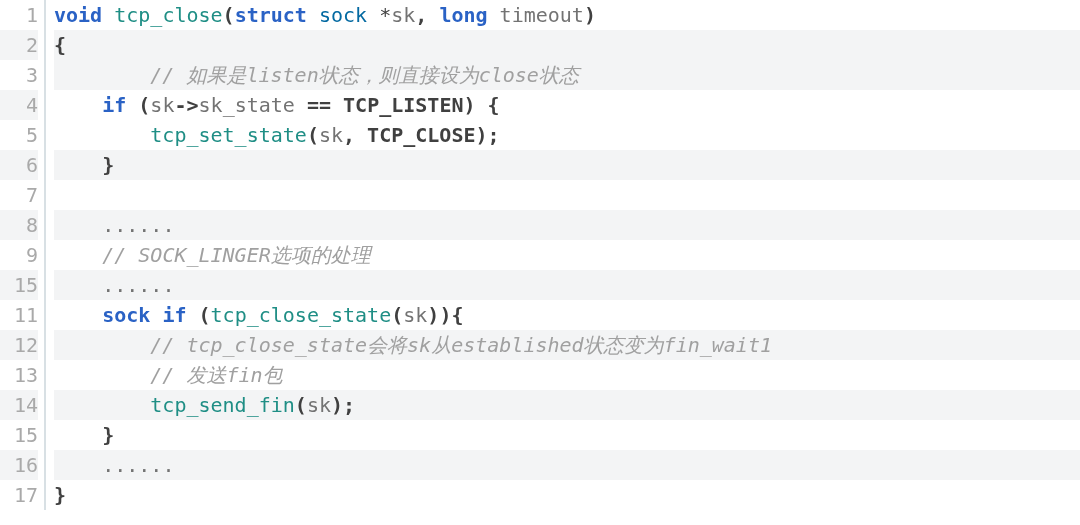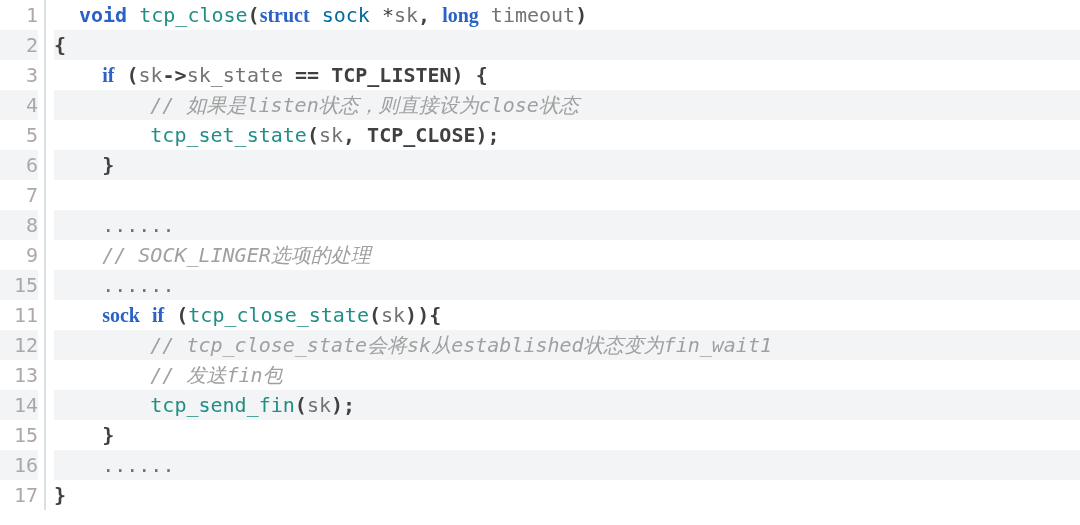--- a/index.html
+++ b/index.html
@@ -37,22 +37,22 @@
     padding-left: 8px;
   }
   .line {
     height: 30px;
     white-space: pre;
     color: #808080;
   }
   .line.alt {
     background: #f3f4f5;
   }
-  .kw   { color: #2a62c5; font-weight: bold; font-family: Liberation Serif, serif; }  
-  .vd   { color: #2a62c5; font-weight: bold; margin-left: 25px; }  
+  .kw   { color: #2a62c5; font-weight: bold; }  
+  .vd   { color: #2a62c5; font-weight: bold; }  
   .fn   { color: #1f8e85; }                      
   .ty   { color: #0369a1; }                      
   .pun  { color: #404040; font-weight: bold; }
   .brace{ color: #404040; font-weight: bold; }
   .star { color: #404040; }
   .var  { color: #737373; }
   .cnst { color: #404040; font-weight: bold; }
   .cmt  { color: #a0a0a0; font-style: italic; }
 </style>
 </head>
@@ -74,22 +74,22 @@
       <div class="ln alt">12</div>
       <div class="ln">13</div>
       <div class="ln alt">14</div>
       <div class="ln">15</div>
       <div class="ln alt">16</div>
       <div class="ln">17</div>
     </div>
   <div class="code" id="code">
       <div class="line"><span></span><span class="vd">void</span><span> </span><span class="fn">tcp_close</span><span class="pun">(</span><span class="kw">struct</span><span> </span><span class="ty">sock</span><span> </span><span class="star">*</span><span class="var">sk</span><span class="pun">, </span><span class="kw">long</span><span> </span><span class="var">timeout</span><span class="pun">)</span></div>
       <div class="line alt"><span></span><span class="brace">{</span></div>
+      <div class="line alt"><span>        </span><span class="cmt">// 如果是listen状态，则直接设为close状态</span></div>
       <div class="line"><span>    </span><span class="kw">if</span><span class="pun"> (</span><span class="var">sk</span><span class="pun">-&gt;</span><span class="var">sk_state</span><span class="pun"> == </span><span class="cnst">TCP_LISTEN</span><span class="pun">) {</span></div>
-      <div class="line alt"><span>        </span><span class="cmt">// 如果是listen状态，则直接设为close状态</span></div>
       <div class="line"><span>        </span><span class="fn">tcp_set_state</span><span class="pun">(</span><span class="var">sk</span><span class="pun">, </span><span class="cnst">TCP_CLOSE</span><span class="pun">);</span></div>
       <div class="line alt"><span>    </span><span class="brace">}</span></div>
       <div class="line"><span>    </span></div>
       <div class="line alt"><span>    </span><span class="var">......</span></div>
       <div class="line"><span>    </span><span class="cmt">// SOCK_LINGER选项的处理</span></div>
       <div class="line alt"><span>    </span><span class="var">......</span></div>
       <div class="line"><span>    </span><span class="kw">sock</span><span> </span><span class="kw">if</span><span class="pun"> (</span><span class="fn">tcp_close_state</span><span class="pun">(</span><span class="var">sk</span><span class="pun">)){</span></div>
       <div class="line alt"><span>        </span><span class="cmt">// tcp_close_state会将sk从established状态变为fin_wait1</span></div>
       <div class="line"><span>        </span><span class="cmt">// 发送fin包</span></div>
       <div class="line alt"><span>        </span><span class="fn">tcp_send_fin</span><span class="pun">(</span><span class="var">sk</span><span class="pun">);</span></div>

